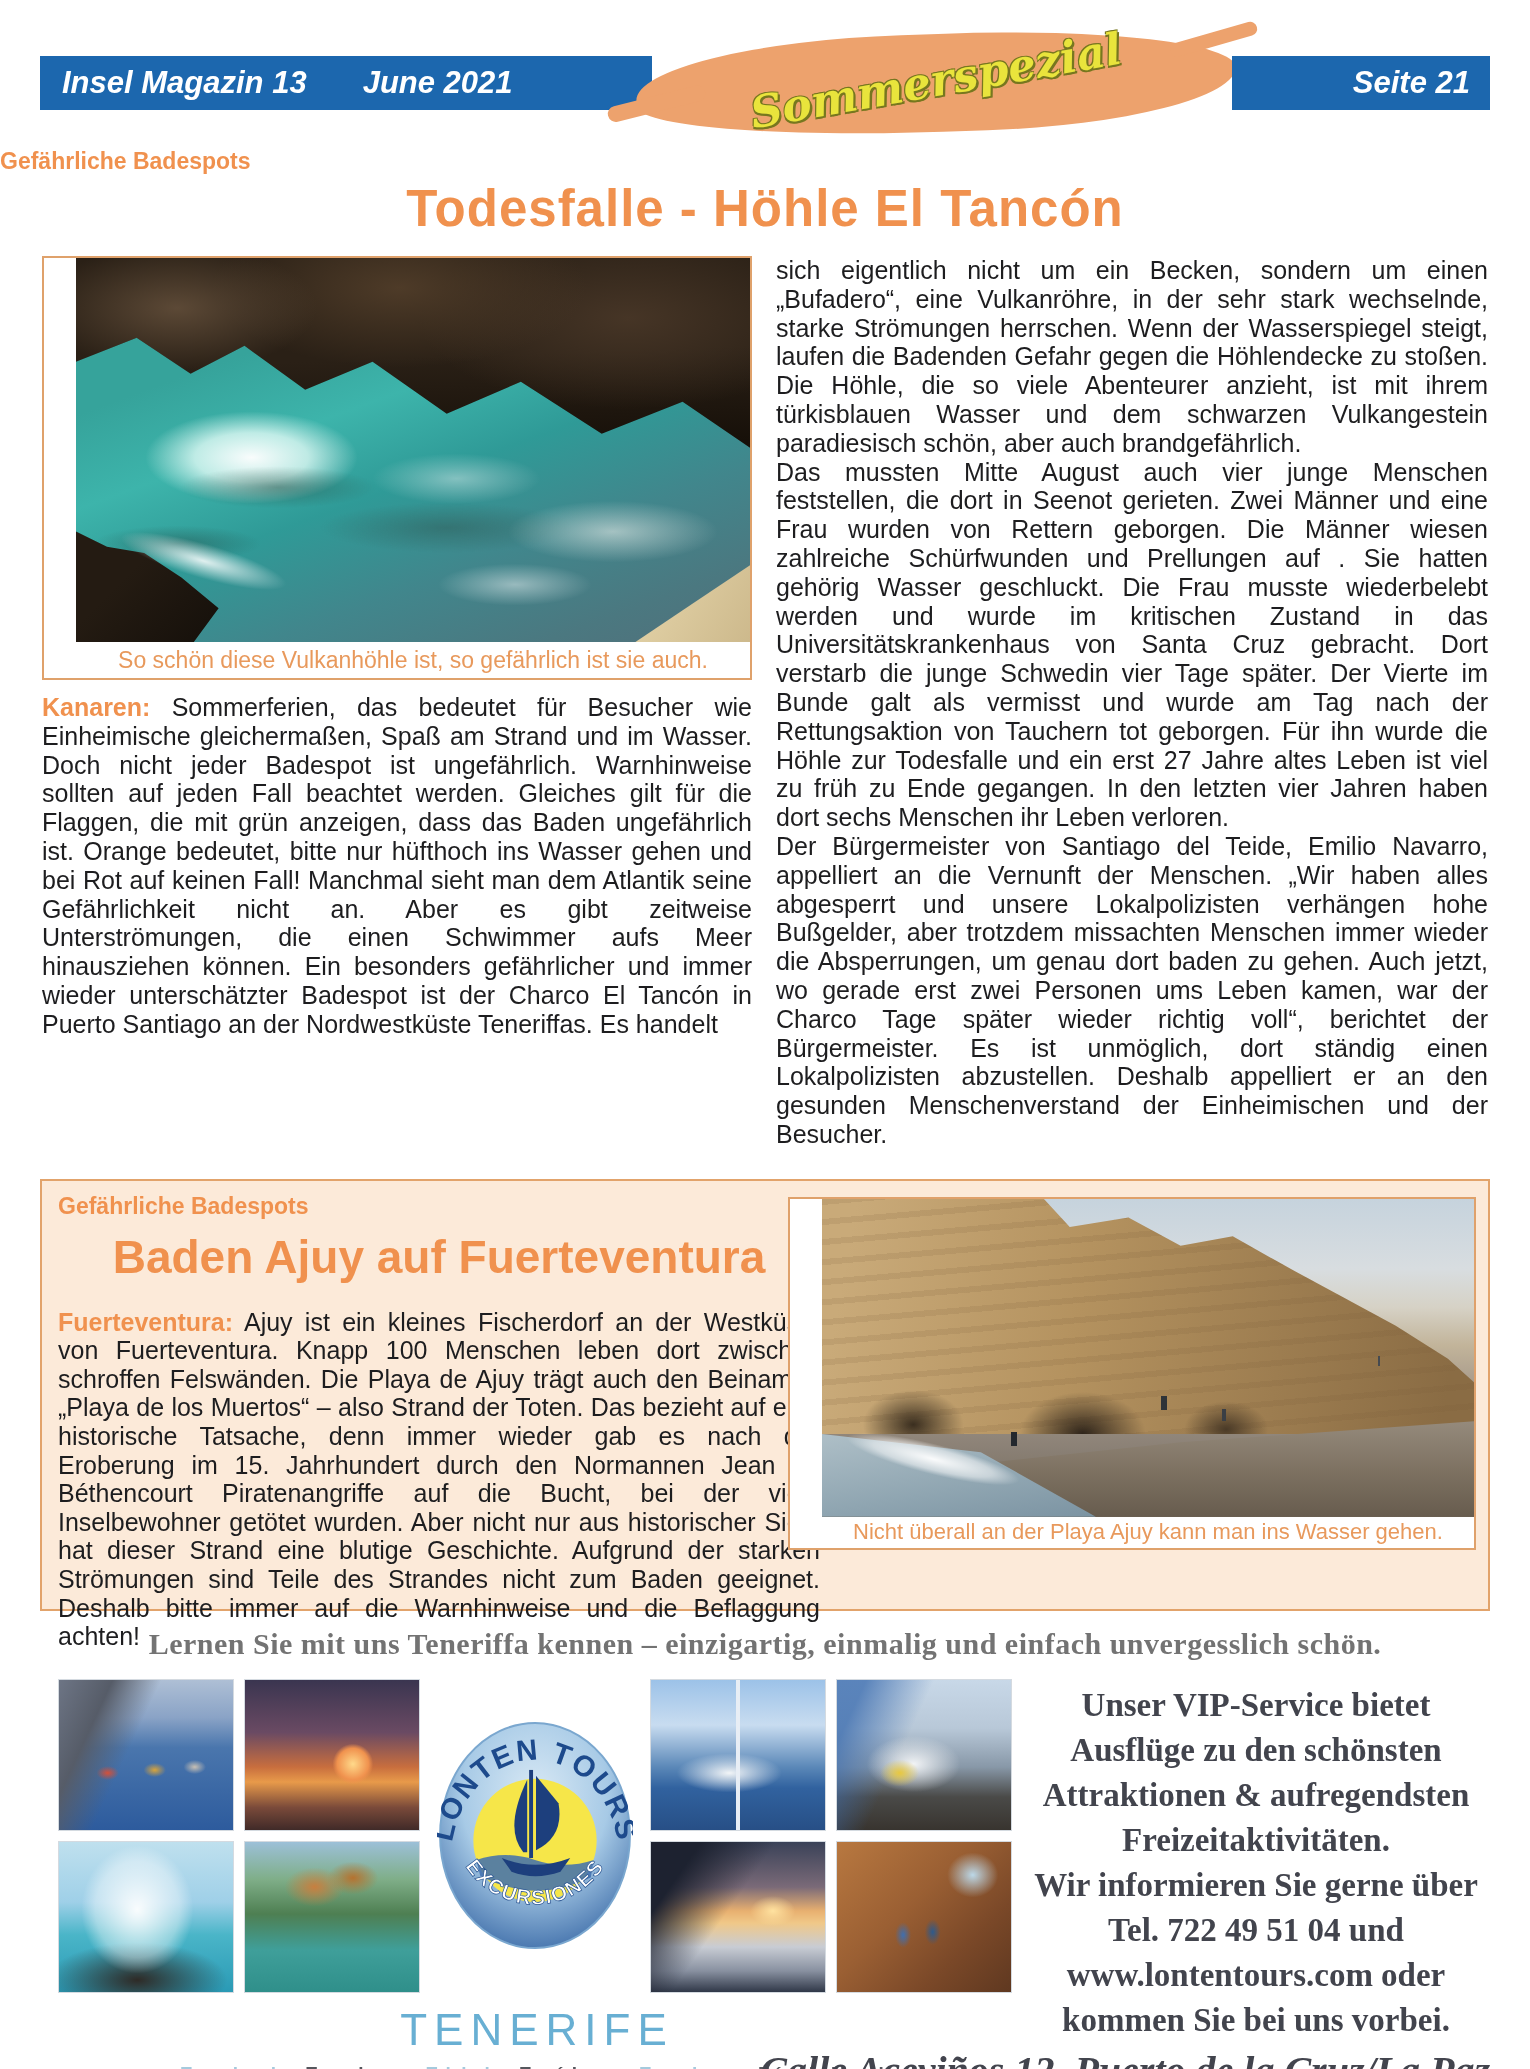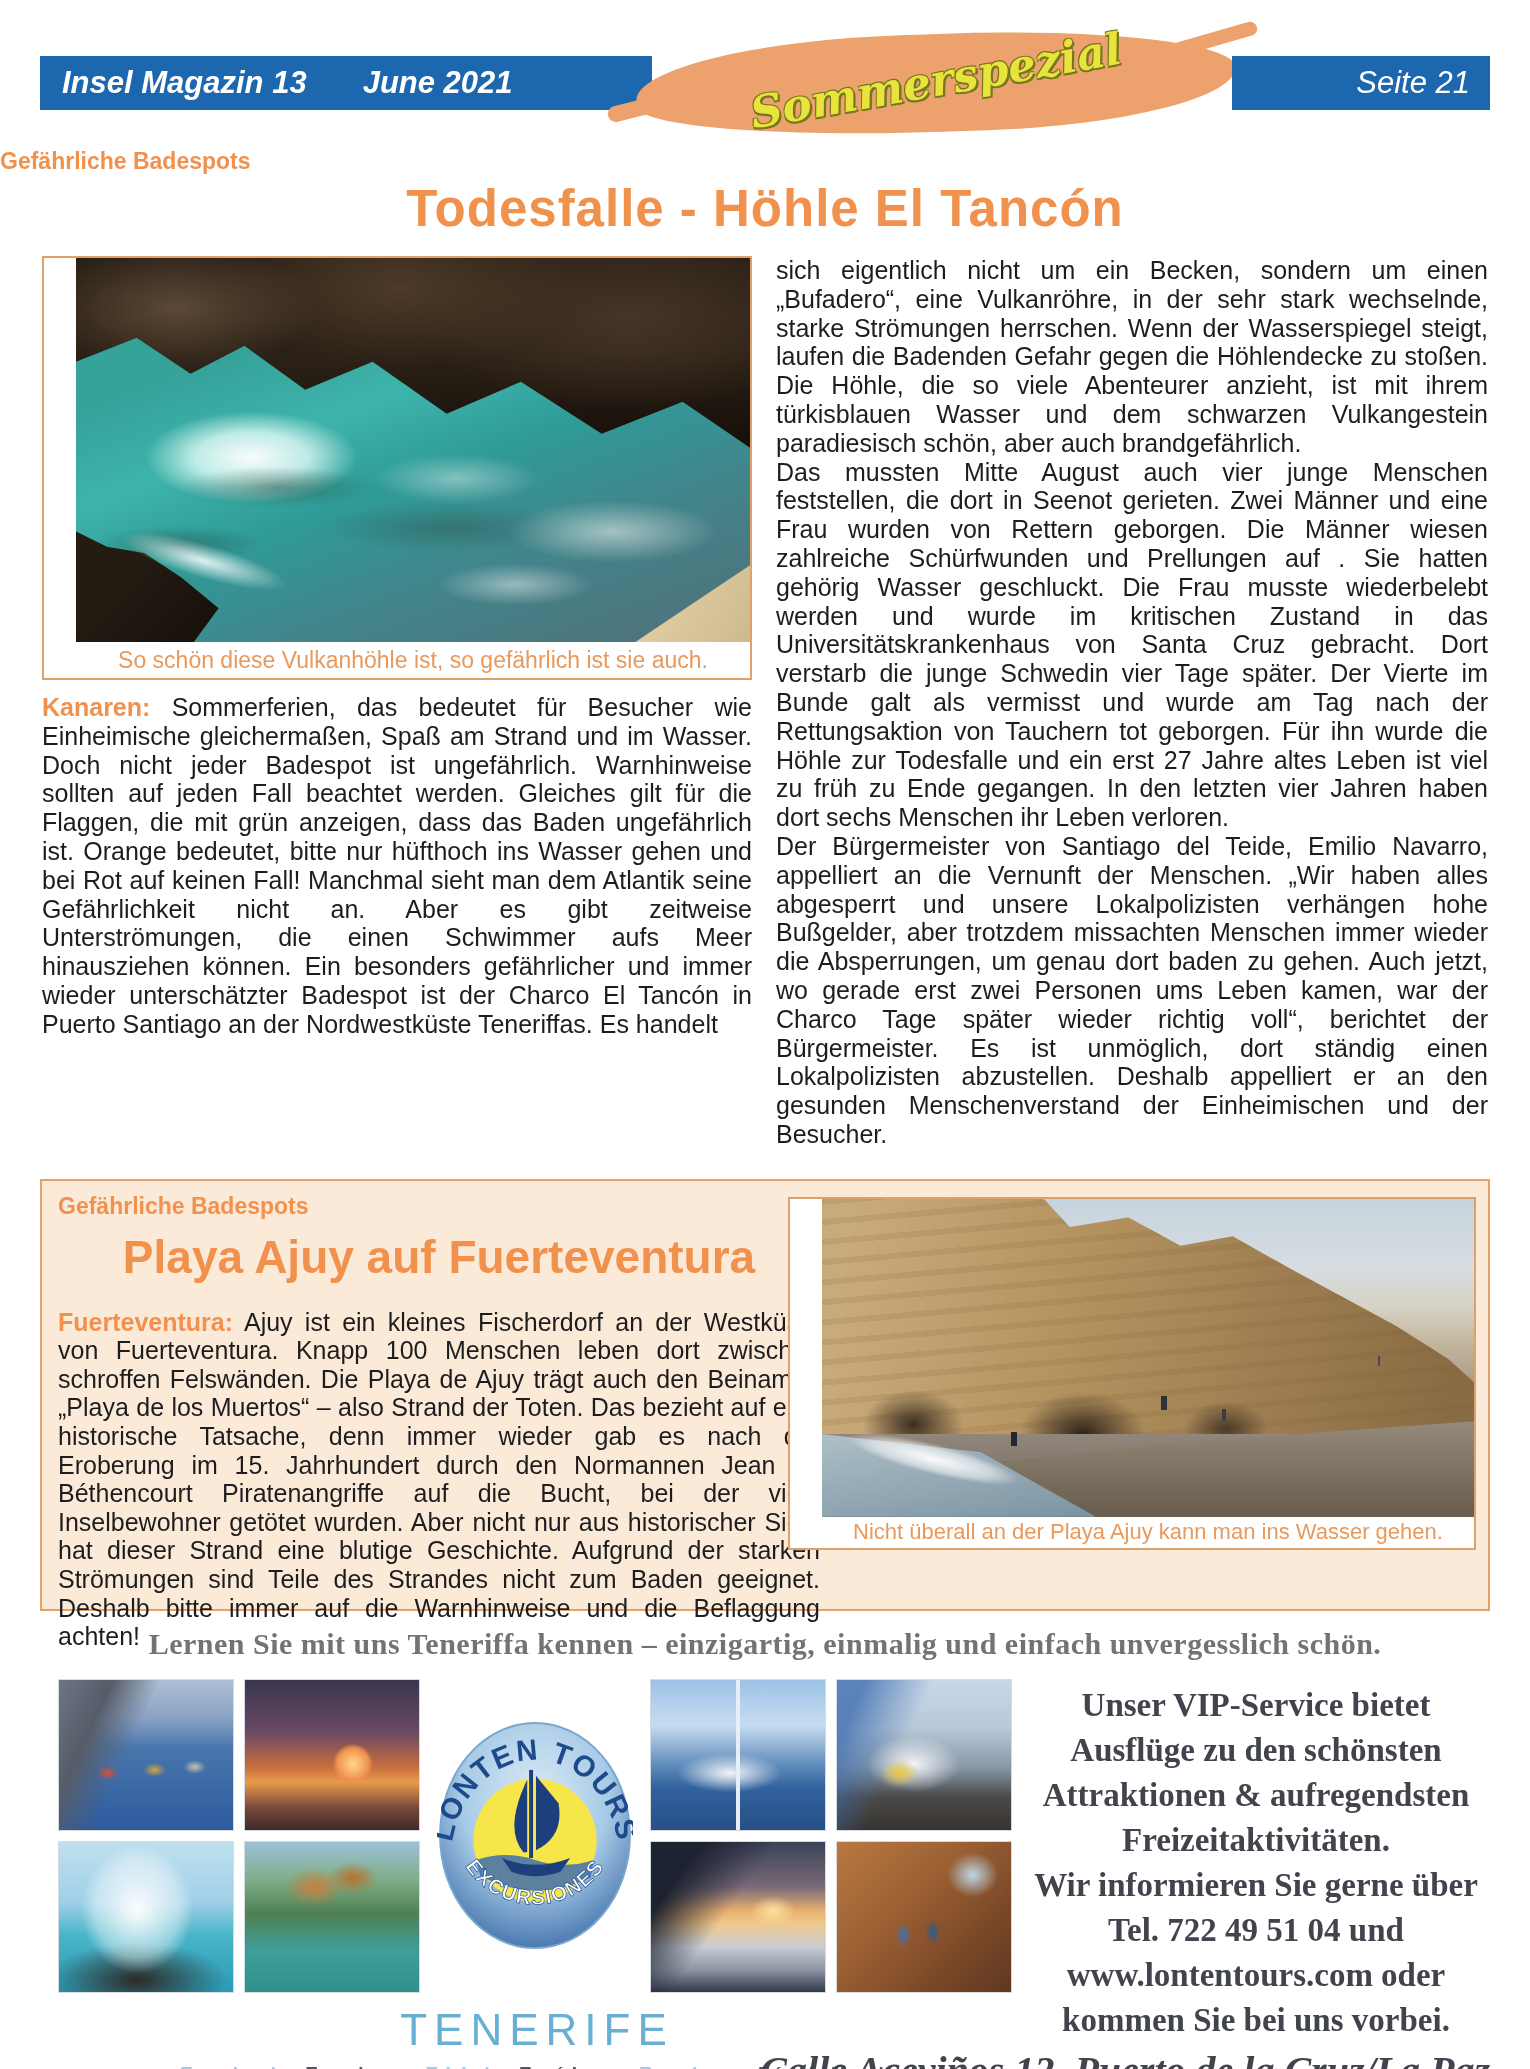--- a/index.html
+++ b/index.html
@@ -5,21 +5,21 @@
   html,body{margin:0;padding:0;background:#e8e8e8;}
   .page{position:relative;width:1530px;height:2069px;background:#ffffff;overflow:hidden;
         font-family:"Liberation Sans","DejaVu Sans",sans-serif;margin:0 auto;}
 
   
   .header{position:relative;margin:56px 40px 0;height:54px;}
   .bar{position:absolute;top:0;height:54px;background:#1c67ae;box-sizing:border-box;}
   .bar-left{left:0;width:612px;display:flex;align-items:center;gap:56px;padding-left:22px;}
   .bar-left span{color:#fff;font-weight:bold;font-style:italic;font-size:31px;white-space:nowrap;}
   .bar-right{right:0;width:258px;display:flex;align-items:center;justify-content:flex-end;padding-right:20px;}
-  .bar-right span{color:#fff;font-weight:normal;font-style:italic;font-size:31px;margin-left:9px;}
+  .bar-right span{color:#fff;font-weight:bold;font-style:italic;font-size:31px;margin-left:9px;}
   .brush{position:absolute;left:596px;top:-22px;width:600px;height:98px;background:#eda26d;
          border-radius:48% 52% 45% 55% / 62% 48% 60% 40%;transform:rotate(-2deg);}
   .brush::before{content:"";position:absolute;left:-30px;top:52px;width:100px;height:16px;background:#eda26d;border-radius:8px;transform:rotate(-12deg);}
   .brush::after{content:"";position:absolute;right:-24px;top:8px;width:90px;height:14px;background:#eda26d;border-radius:8px;transform:rotate(-14deg);}
   .brush-label{position:absolute;left:50%;top:50%;transform:translate(-50%,-55%) rotate(-8deg);
          font-family:"DejaVu Serif","Liberation Serif",serif;font-style:italic;font-weight:bold;font-size:44px;
          color:#e9e43c;white-space:nowrap;
          text-shadow:2px 2px 0 #77771f,-1px -1px 0 #77771f,1px -1px 0 #77771f,-1px 2px 0 #77771f;}
 
   
@@ -182,21 +182,21 @@
     <div class="colR">
       <p class="body-text">sich eigentlich nicht um ein Becken, sondern um einen „Bufadero“, eine Vulkanröhre, in der sehr stark wechselnde, starke Strömungen herrschen. Wenn der Wasserspiegel steigt, laufen die Badenden Gefahr gegen die Höhlendecke zu stoßen. Die Höhle, die so viele Abenteurer anzieht, ist mit ihrem türkisblauen Wasser und dem schwarzen Vulkangestein paradiesisch schön, aber auch brandgefährlich.</p>
       <p class="body-text">Das mussten Mitte August auch vier junge Menschen feststellen, die dort in Seenot gerieten. Zwei Männer und eine Frau wurden von Rettern geborgen. Die Männer wiesen zahlreiche Schürfwunden und Prellungen auf . Sie hatten gehörig Wasser geschluckt. Die Frau musste wiederbelebt werden und wurde im kritischen Zustand in das Universitätskrankenhaus von Santa Cruz gebracht. Dort verstarb die junge Schwedin vier Tage später. Der Vierte im Bunde galt als vermisst und wurde am Tag nach der Rettungsaktion von Tauchern tot geborgen. Für ihn wurde die Höhle zur Todesfalle und ein erst 27 Jahre altes Leben ist viel zu früh zu Ende gegangen. In den letzten vier Jahren haben dort sechs Menschen ihr Leben verloren.</p>
       <p class="body-text">Der Bürgermeister von Santiago del Teide, Emilio Navarro, appelliert an die Vernunft der Menschen. „Wir haben alles abgesperrt und unsere Lokalpolizisten verhängen hohe Bußgelder, aber trotzdem missachten Menschen immer wieder die Absperrungen, um genau dort baden zu gehen. Auch jetzt, wo gerade erst zwei Personen ums Leben kamen, war der Charco Tage später wieder richtig voll“, berichtet der Bürgermeister. Es ist unmöglich, dort ständig einen Lokalpolizisten abzustellen. Deshalb appelliert er an den gesunden Menschenverstand der Einheimischen und der Besucher.</p>
     </div>
   </div>
 
   <div class="ajuy-box">
     <div class="ajuy-left">
       <div class="kicker">Gefährliche Badespots</div>
-      <div class="title2">Playa Ajuy auf Fuerteventura</div>
+      <div class="title2">Baden Ajuy auf Fuerteventura</div>
       <p class="body-text ajuy-text"><span class="lead">Fuerteventura:</span> <span>Ajuy ist ein kleines Fischerdorf an der Westküste von Fuerteventura. Knapp 100 Menschen leben dort zwischen schroffen Felswänden. Die Playa de Ajuy trägt auch den Beinamen „Playa de los Muertos“ – also Strand der Toten. Das bezieht auf eine historische Tatsache, denn immer wieder gab es nach der Eroberung im 15. Jahrhundert durch den Normannen Jean de Béthencourt Piratenangriffe auf die Bucht, bei der viele Inselbewohner getötet wurden. Aber nicht nur aus historischer Sicht hat dieser Strand eine blutige Geschichte. Aufgrund der starken Strömungen sind Teile des Strandes nicht zum Baden geeignet. Deshalb bitte immer auf die Warnhinweise und die Beflaggung achten!</span></p>
     </div>
     <div class="figure ajuy-fig">
       <div class="beach-img">
         <div class="bi-cliff"></div>
         <div class="bi-beach"></div>
         <div class="bi-sea"></div>
         <div class="bi-surf"></div>
         <div class="bi-people"></div>
       </div>

